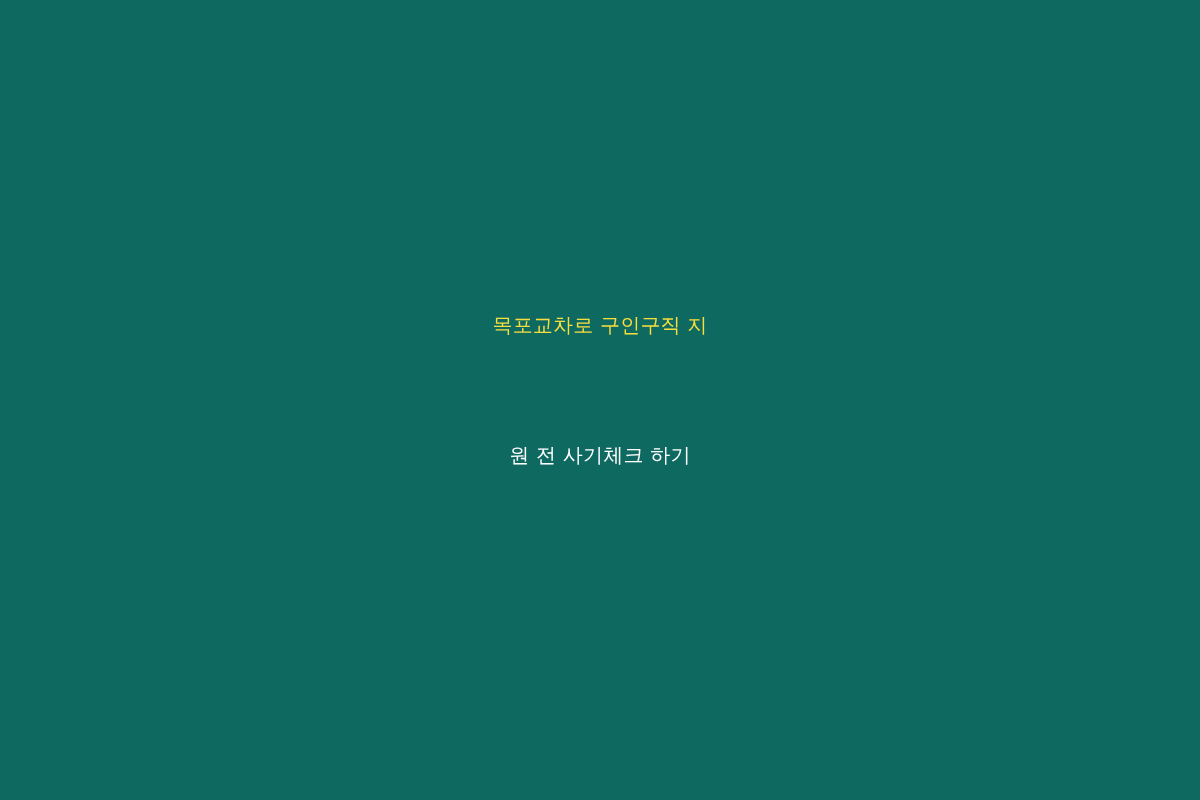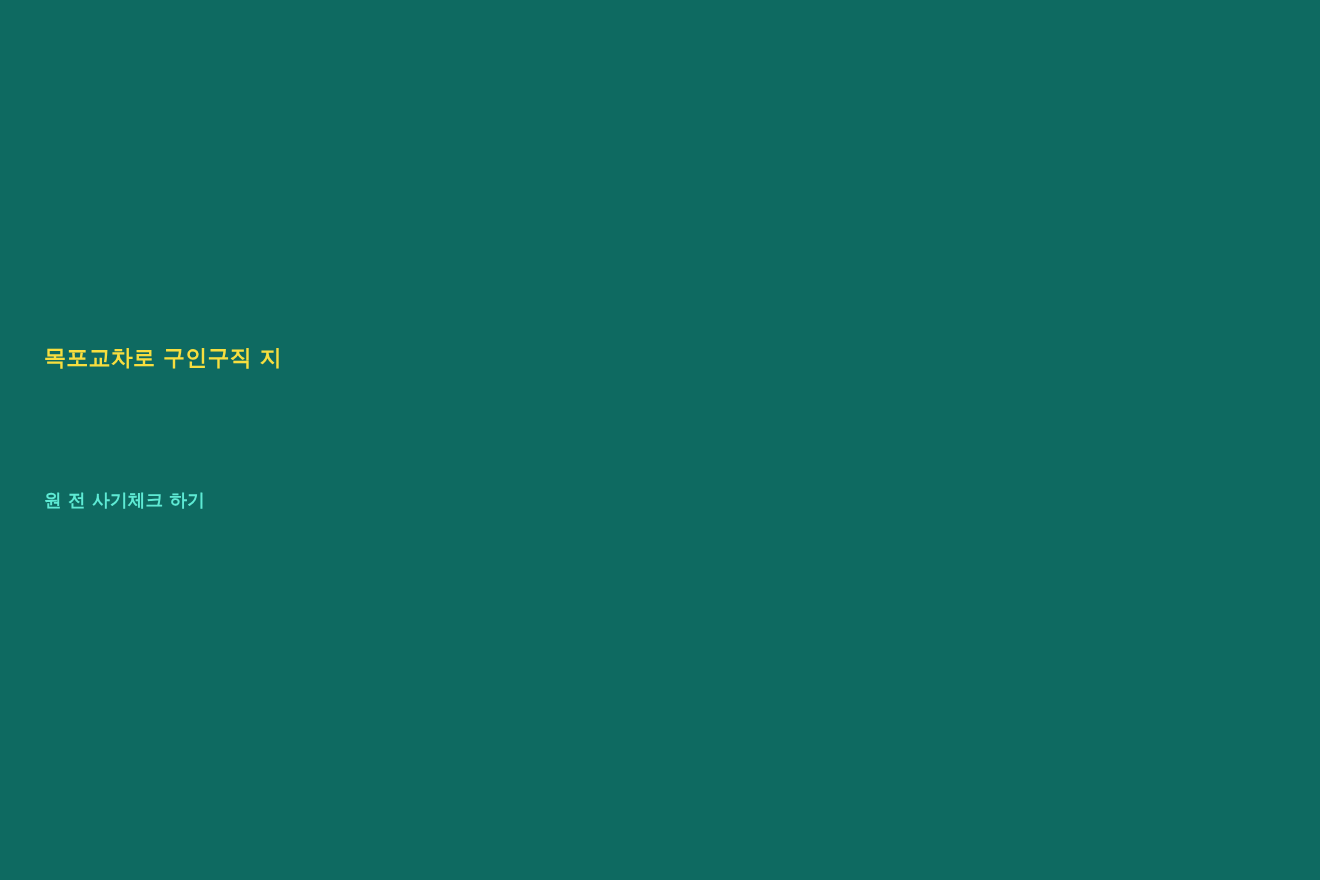--- a/index.html
+++ b/index.html
@@ -34,23 +34,24 @@
     display: flex;
     flex-direction: column;
     align-items: center;
     justify-content: center;
     transform: translateY(-10px);
   }
 
   .headline-line {
     display: block;
     width: 100%;
+    text-align: center;
     color: #f7de3f;
     font-family: "DejaVu Sans", "Liberation Sans", sans-serif;
-    font-weight: 700;
+    font-weight: 400;
     font-size: 104px;
     line-height: 130px;
     letter-spacing: 0.01em;
     white-space: nowrap;
     -webkit-font-smoothing: antialiased;
     text-rendering: geometricPrecision;
   }
 
   .headline-line.line-1 {
     font-size: 104px;
@@ -62,17 +63,17 @@
 </style>
 </head>
 <body style="background: rgb(14, 106, 97);">
 
 <div class="thumbnail-card" style="background: rgb(14, 106, 97);">
 
   <div class="headline-block">
 
     <span class="headline-line line-1" style="color: rgb(247, 222, 63); font-size: 20px;">목포교차로 구인구직 지</span>
 
-    <span class="headline-line line-2" style="color: #5eead4; font-size: 16px;">원 전 사기체크 하기</span>
+    <span class="headline-line line-2" style="color: #ffffff; font-size: 20px;">원 전 사기체크 하기</span>
 
   </div>
 
 </div>
 
 </body></html>

